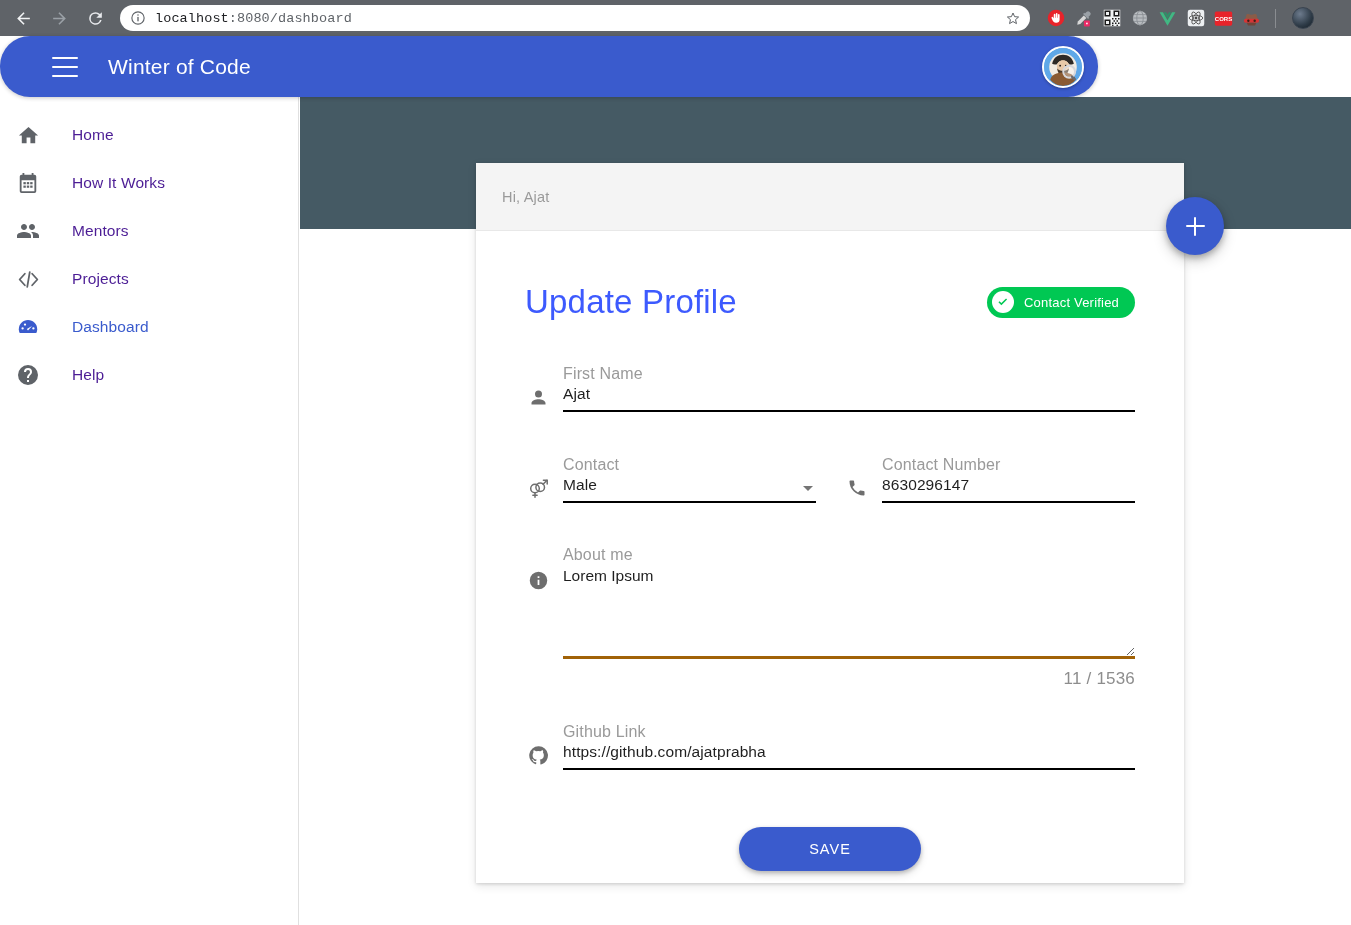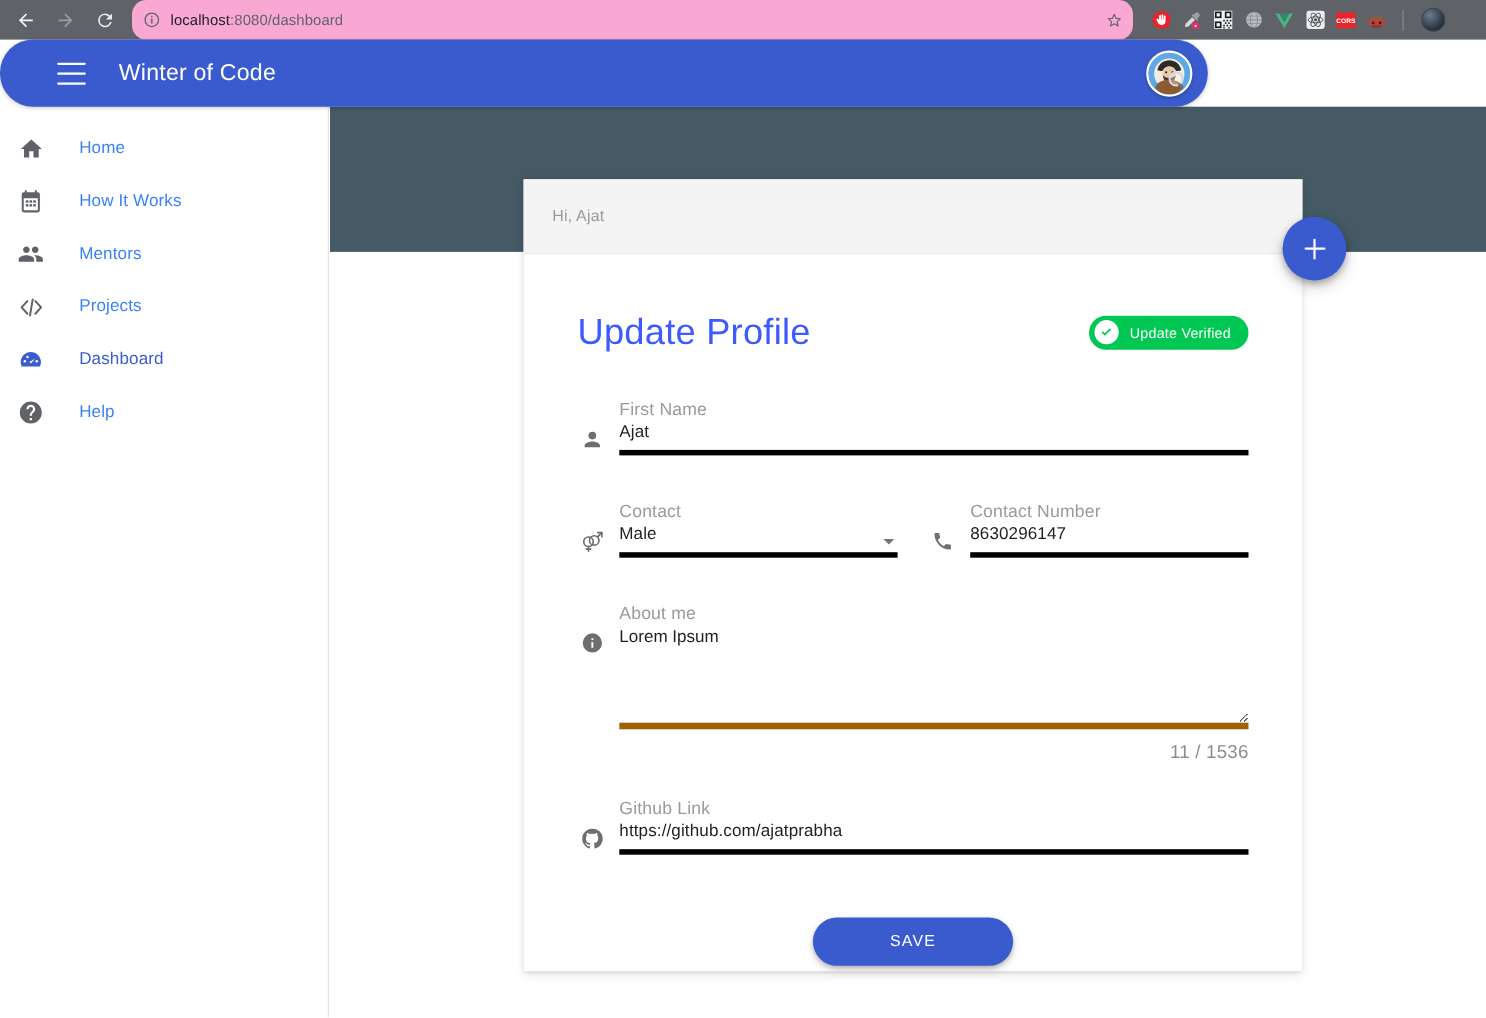--- a/index.html
+++ b/index.html
@@ -19,26 +19,27 @@
   }
   .nav-btns { display: flex; align-items: center; padding-left: 10px; gap: 10px; }
   .nav-btn {
     width: 26px; height: 26px;
     display: flex; align-items: center; justify-content: center;
     cursor: pointer;
   }
   .nav-btn svg { display: block; }
   .omnibox {
     margin-left: 12px;
-    width: 910px; height: 36px;
-    background: #f9a8d4;
+    width: 910px; height: 26px;
+    background: #ffffff;
     border-radius: 13px;
     display: flex; align-items: center;
     padding: 0 10px;
     position: relative;
+    font-family: Liberation Mono, monospace;
   }
   .omni-info { width: 16px; height: 16px; flex: 0 0 16px; margin-right: 9px; }
   .omni-url {
     font-size: 13.5px; color: #202124;
     white-space: nowrap; letter-spacing: 0.1px;
   }
   .omni-url .dim { color: #5f6368; }
   .omni-star {
     position: absolute; right: 9px; top: 50%; transform: translateY(-50%);
     width: 16px; height: 16px; cursor: pointer;
@@ -106,21 +107,21 @@
     display: flex; align-items: center;
     height: 48px; padding-left: 14px;
     cursor: pointer;
   }
   .nav-ico {
     width: 28px; height: 28px;
     display: flex; align-items: center; justify-content: center;
     color: #5f6368; flex: 0 0 28px;
   }
   .nav-label {
-    margin-left: 30px; font-size: 15.5px; color: #3b82f6;
+    margin-left: 30px; font-size: 15.5px; color: #4c1d95;
     letter-spacing: 0.1px;
   }
   .nav-item.active .nav-ico { color: #3a5bcd; }
   .nav-item.active .nav-label { color: #3a5bcd; }
 
   
   .content {
     position: absolute; top: 97px; left: 300px;
     width: 1028px; height: 828px;
     background: #ffffff;
@@ -200,21 +201,21 @@
     color: #6e6e6e; margin-right: 12px;
     margin-bottom: 2px;
   }
   .field-ctrl { flex: 1; position: relative; }
   .field-label {
     position: absolute; top: -20px; left: 0;
     font-size: 16px; color: #9a9a9a; letter-spacing: 0.15px;
   }
   .field-input {
     width: 100%; border: none; outline: none;
-    border-bottom: 5px solid #000000;
+    border-bottom: 2px solid #000000;
     font-family: "Liberation Sans", sans-serif;
     font-size: 15.5px; color: #1f1f1f;
     background: transparent;
     padding: 0 0 7px 0;
     letter-spacing: 0.1px;
   }
   .select-caret {
     position: absolute; right: 3px; bottom: 12px;
     width: 0; height: 0;
     border-left: 5px solid transparent;
@@ -225,21 +226,21 @@
 
   .row-gap-1 { margin-top: 43px; }
   .row-gap-2 { margin-top: 43px; }
   .row-gap-3 { margin-top: 33px; }
 
   .textarea-field { align-items: flex-start; }
   .textarea-field .field-ico { margin-top: 1px; margin-bottom: 0; }
   .about-textarea {
     width: 100%; height: 93px;
     border: none; outline: none;
-    border-bottom: 6px solid #a16207;
+    border-bottom: 3px solid #a16207;
     font-family: "Liberation Sans", sans-serif;
     font-size: 15.5px; color: #1f1f1f;
     background: transparent;
     resize: vertical;
     padding: 0; line-height: 20px;
     overflow: hidden;
   }
   .char-counter {
     text-align: right; font-size: 17px; color: #8d8d8d;
     margin-top: 6px; letter-spacing: 0.2px;
@@ -476,21 +477,21 @@
     <div class="card-body">
 
       <div class="title-row">
         <div class="page-title">Update Profile</div>
         <div class="verified-badge">
           <span class="verified-check">
             <svg width="14" height="14" viewBox="0 0 24 24">
               <path d="M9.2 17.4l-5-5 1.8-1.8 3.2 3.2 8-8L19 7.6z" fill="#00c853"></path>
             </svg>
           </span>
-          <span>Update Verified</span>
+          <span>Contact Verified</span>
         </div>
       </div>
 
       <div class="form-row row-gap-1">
         <div class="field">
           <span class="field-ico">
             <svg width="21" height="21" viewBox="0 0 24 24" fill="currentColor">
                 <path d="M12 12a4 4 0 1 0 0-8 4 4 0 0 0 0 8zm0 2c-3.3 0-8 1.7-8 4.2V20h16v-1.8c0-2.5-4.7-4.2-8-4.2z"></path>
               </svg>
           </span>

